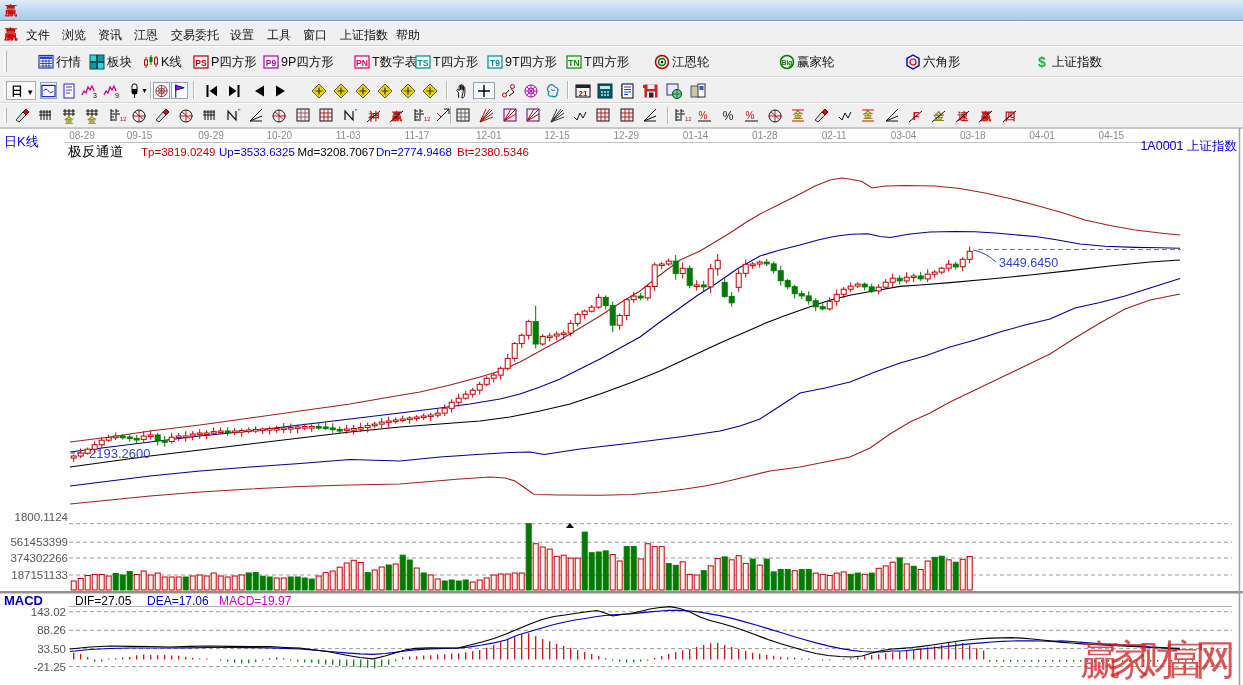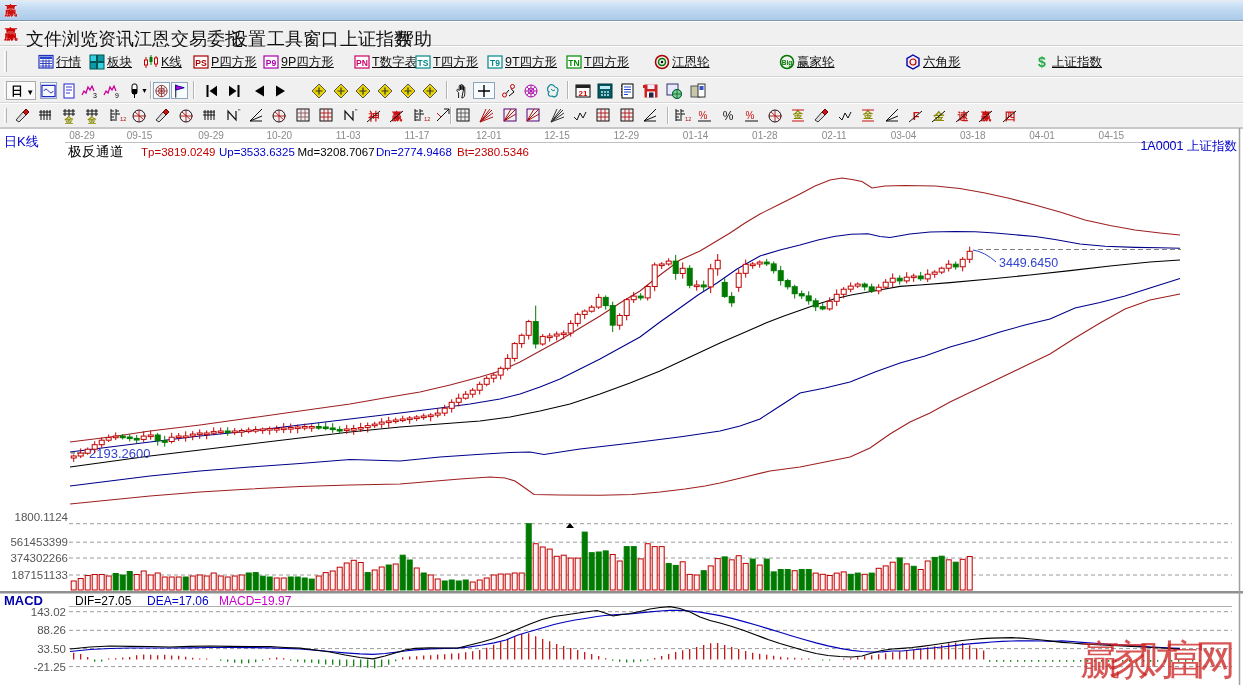--- a/index.html
+++ b/index.html
@@ -5,27 +5,27 @@
 html,body{width:1243px;height:685px;overflow:hidden;font-family:"Liberation Sans",sans-serif;}
 #wrap{position:relative;width:1243px;height:685px;background:#fff;}
 #titlebar{position:absolute;left:0;top:0;width:1243px;height:21px;
   background:linear-gradient(180deg,#dcebfa 0%,#c3daf2 40%,#abcbe9 100%);
   border-bottom:1px solid #8096ad;border-top:1px solid #e6eaee;}
 #titlebar .ticon{position:absolute;left:3px;top:2px;width:16px;height:16px;
   color:#cc1111;font-size:13px;font-weight:bold;text-align:center;line-height:16px;text-shadow:0 0 2px #fff;}
 #titlebar .ttext{position:absolute;left:24px;top:3px;font-size:12.5px;color:#000;font-weight:bold;}
 #menubar{position:absolute;left:0;top:22px;width:1243px;height:24px;background:#f0f0f0;border-bottom:1px solid #d0d0d0;}
 #menubar .micon{position:absolute;left:4px;top:4px;color:#cc0000;font-size:14px;font-weight:bold;}
-#menubar span.mi{position:absolute;top:5px;font-size:18px;color:#111;}
+#menubar span.mi{position:absolute;top:5px;font-size:12px;color:#111;}
 .tbar{position:absolute;left:0;width:1243px;background:#f0f0f0;}
 #tb1{top:47px;height:30px;border-bottom:1px solid #d5d5d5;}
 #tb2{top:78px;height:25px;border-bottom:1px solid #d5d5d5;}
 #tb3{top:104px;height:24px;border-bottom:1px solid #c8c8c8;}
 .grip{position:absolute;left:4px;top:4px;bottom:4px;width:3px;border-left:1px solid #fff;border-right:1px solid #b5b5b5;}
-.t1item{position:absolute;top:7px;height:16px;display:flex;align-items:center;text-decoration:underline;}
+.t1item{position:absolute;top:7px;height:16px;display:flex;align-items:center;}
 .t1item .lbl{font-size:12.5px;color:#111;margin-left:4px;white-space:nowrap;}
 .icon16{width:40px;height:16px;display:inline-block;padding-left:26px;}
 .sep{position:absolute;top:3px;bottom:3px;width:2px;border-left:1px solid #b5b5b5;border-right:1px solid #fff;}
 .t2i{position:absolute;top:4px;width:17px;height:17px;display:flex;align-items:center;justify-content:center;font-size:13px;}
 .pressed{border:1px solid #8ea4bd;background:#f6fbfe;}
 .t3i{position:absolute;top:3px;width:18px;height:18px;}
 
 </style></head><body>
 <div id="wrap">
 <div style="position:absolute;left:0;top:0;"><svg width="1243" height="685" viewBox="0 0 1243 685" xmlns="http://www.w3.org/2000/svg" font-family="Liberation Sans, sans-serif">

